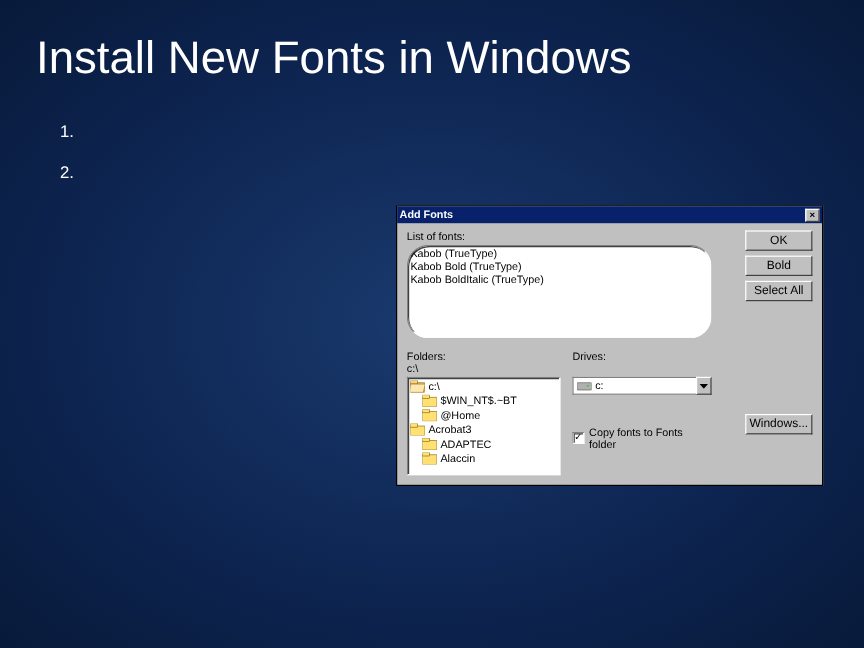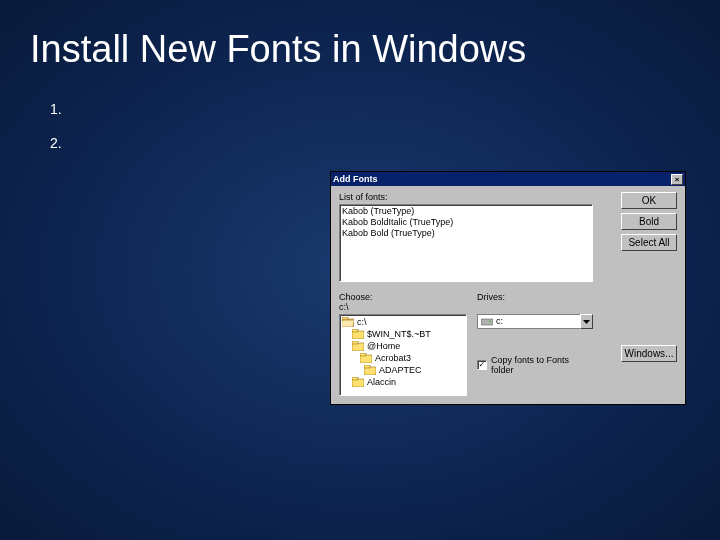--- a/index.html
+++ b/index.html
@@ -92,20 +92,21 @@
     border:1px solid #808080;
     border-right-color:#fff;
     border-bottom-color:#fff;
     box-shadow: inset 1px 1px 0 #404040;
   }
   .fontlist {
     height: 78px;
     padding:1px 2px;
     color:#000;
     overflow:hidden;
+    border-radius:18px;
   }
   .fontlist div { white-space:nowrap; line-height:11px;}
   .mid-labels { display:flex; margin-top:10px;}
   .mid-labels > div { color:#000; }
   .mid-labels .fold { width:138px;}
   .folders-drives { display:flex; gap:10px; margin-top:1px; align-items:flex-start;}
   .combo {
     display:flex;
     height:15px;
   }
@@ -171,27 +172,27 @@
     <span>Add Fonts</span>
     <span class="spacer"></span>
     <span class="xbtn">×</span>
   </div>
   <div class="client">
     <div class="row">
       <div class="left-area">
         <div class="w-label">List of fonts:</div>
         <div class="sunken fontlist">
           <div>Kabob (TrueType)</div>
+          <div>Kabob Bold (TrueType)</div>
           <div>Kabob BoldItalic (TrueType)</div>
-          <div>Kabob Bold (TrueType)</div>
         </div>
 
         <div class="mid-labels">
           <div class="fold">
-            <div>Choose:</div>
+            <div>Folders:</div>
             <div class="folders-path">c:\</div>
           </div>
           <div>Drives:</div>
         </div>
 
         <div class="folders-drives">
           <div class="sunken dirlist">
             <div class="dr">
               <svg class="ic" width="12" height="10">
                   <rect x="0" y="2" width="12" height="8" fill="#ffd080" stroke="#806000" stroke-width="0.5"></rect>
@@ -207,28 +208,28 @@
                 </svg>
               <span>$WIN_NT$.~BT</span>
             </div>
             <div class="dr" style="padding-left:10px">
               <svg class="ic" width="12" height="10">
                   <rect x="0" y="2" width="12" height="8" fill="#ffe070" stroke="#806000" stroke-width="0.5"></rect>
                   <rect x="0" y="0" width="6" height="3" fill="#ffe070" stroke="#806000" stroke-width="0.5"></rect>
                 </svg>
               <span>@Home</span>
             </div>
-            <div class="dr" style="padding-left:18px">
+            <div class="dr" style="padding-left:0">
               <svg class="ic" width="12" height="10">
                   <rect x="0" y="2" width="12" height="8" fill="#ffe070" stroke="#806000" stroke-width="0.5"></rect>
                   <rect x="0" y="0" width="6" height="3" fill="#ffe070" stroke="#806000" stroke-width="0.5"></rect>
                 </svg>
               <span>Acrobat3</span>
             </div>
-            <div class="dr" style="padding-left:22px">
+            <div class="dr" style="padding-left:10px">
               <svg class="ic" width="12" height="10">
                   <rect x="0" y="2" width="12" height="8" fill="#ffe070" stroke="#806000" stroke-width="0.5"></rect>
                   <rect x="0" y="0" width="6" height="3" fill="#ffe070" stroke="#806000" stroke-width="0.5"></rect>
                 </svg>
               <span>ADAPTEC</span>
             </div>
             <div class="dr" style="padding-left:10px">
               <svg class="ic" width="12" height="10">
                   <rect x="0" y="2" width="12" height="8" fill="#ffe070" stroke="#806000" stroke-width="0.5"></rect>
                   <rect x="0" y="0" width="6" height="3" fill="#ffe070" stroke="#806000" stroke-width="0.5"></rect>

